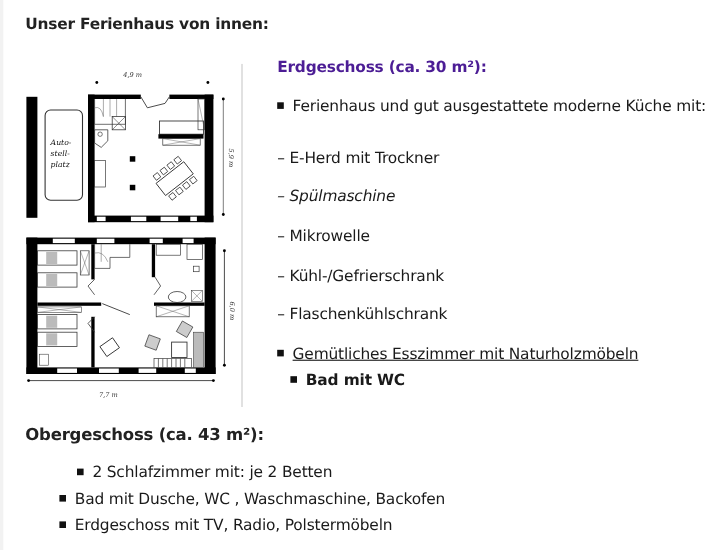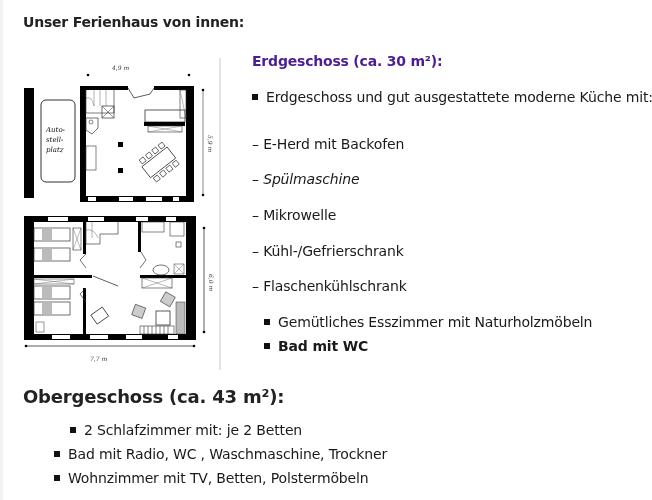--- a/index.html
+++ b/index.html
@@ -31,21 +31,21 @@
   .item {
     position: absolute; font-size: 14px; color: #1a1a1a; white-space: nowrap;
     letter-spacing: -0.15px;
   }
   .sq {
     display: inline-block; width: 6px; height: 6px; background: #111;
     vertical-align: middle; margin-right: 8px; position: relative; top: -1px;
   }
   .og-title {
     position: absolute; left: 23px; top: 386px;
-    font-size: 18px; font-weight: bold; color: #222; letter-spacing: -0.2px;
+    font-size: 15px; font-weight: bold; color: #222; letter-spacing: -0.2px;
   }
 </style>
 </head>
 <body>
 
 <div class="left-edge"></div>
 
 <div class="heading">Unser Ferienhaus von innen:</div>
 
 <div class="floorplan">
@@ -211,37 +211,37 @@
     <line x1="8" y1="288" x2="176" y2="288" stroke="#333" stroke-width="0.8"></line>
     <circle cx="8" cy="288" r="1.3" fill="#000"></circle>
     <circle cx="176" cy="288" r="1.3" fill="#000"></circle>
     <text x="72" y="303" font-family="DejaVu Serif, serif" font-size="6" fill="#333">7,7 m</text>
   </svg>
 </div>
 
 <div class="eg-title">Erdgeschoss (ca. 30 m²):</div>
 
 <div class="item" style="left:252px; top:89px;">
-  <span class="sq"></span><span>Erdgeschoss und gut ausgestattete moderne Küche mit:</span>
-</div>
-<div class="item" style="left:252px; top:136px;">– E-Herd mit Backofen</div>
+  <span class="sq"></span><span>Ferienhaus und gut ausgestattete moderne Küche mit:</span>
+</div>
+<div class="item" style="left:252px; top:136px;">– E-Herd mit Trockner</div>
 <div class="item" style="left:252px; top:171px;font-style:italic;">– Spülmaschine</div>
 <div class="item" style="left:252px; top:207px;">– Mikrowelle</div>
 <div class="item" style="left:252px; top:243px;">– Kühl-/Gefrierschrank</div>
 <div class="item" style="left:252px; top:278px;">– Flaschenkühlschrank</div>
-<div class="item" style="left:264px; top:314px;">
+<div class="item" style="left:252px; top:314px;text-decoration:underline;">
   <span class="sq"></span><span>Gemütliches Esszimmer mit Naturholzmöbeln</span>
 </div>
 <div class="item" style="left:264px; top:338px;font-weight:bold;">
   <span class="sq"></span><span>Bad mit WC</span>
 </div>
 
 <div class="og-title">Obergeschoss (ca. 43 m²):</div>
 
 <div class="item" style="left:70px; top:422px;">
   <span class="sq"></span><span>2 Schlafzimmer mit: je 2 Betten</span>
 </div>
 <div class="item" style="left:54px; top:446px;">
-  <span class="sq"></span><span>Bad mit Radio, WC , Waschmaschine, Trockner</span>
+  <span class="sq"></span><span>Bad mit Dusche, WC , Waschmaschine, Backofen</span>
 </div>
 <div class="item" style="left:54px; top:470px;">
-  <span class="sq"></span><span>Wohnzimmer mit TV, Betten, Polstermöbeln</span>
+  <span class="sq"></span><span>Erdgeschoss mit TV, Radio, Polstermöbeln</span>
 </div>
 
 </body></html>

